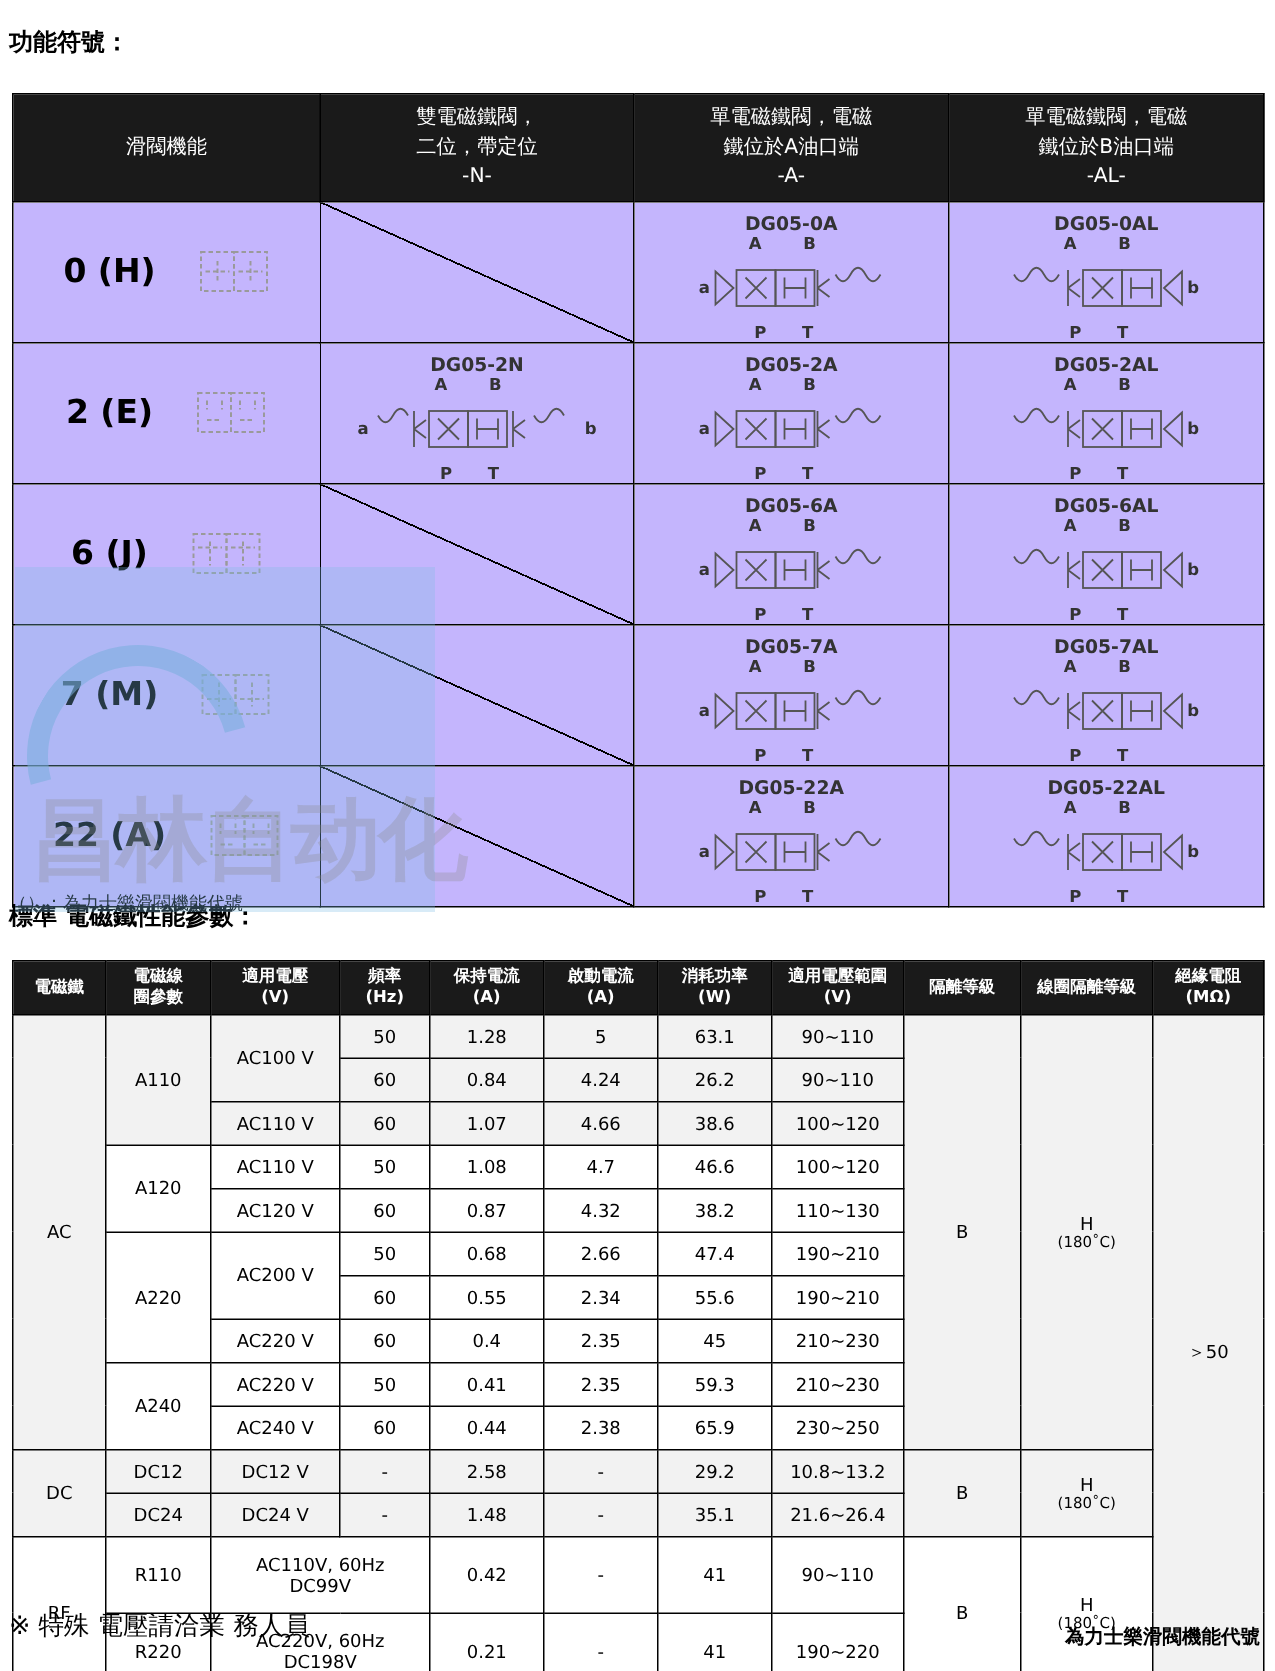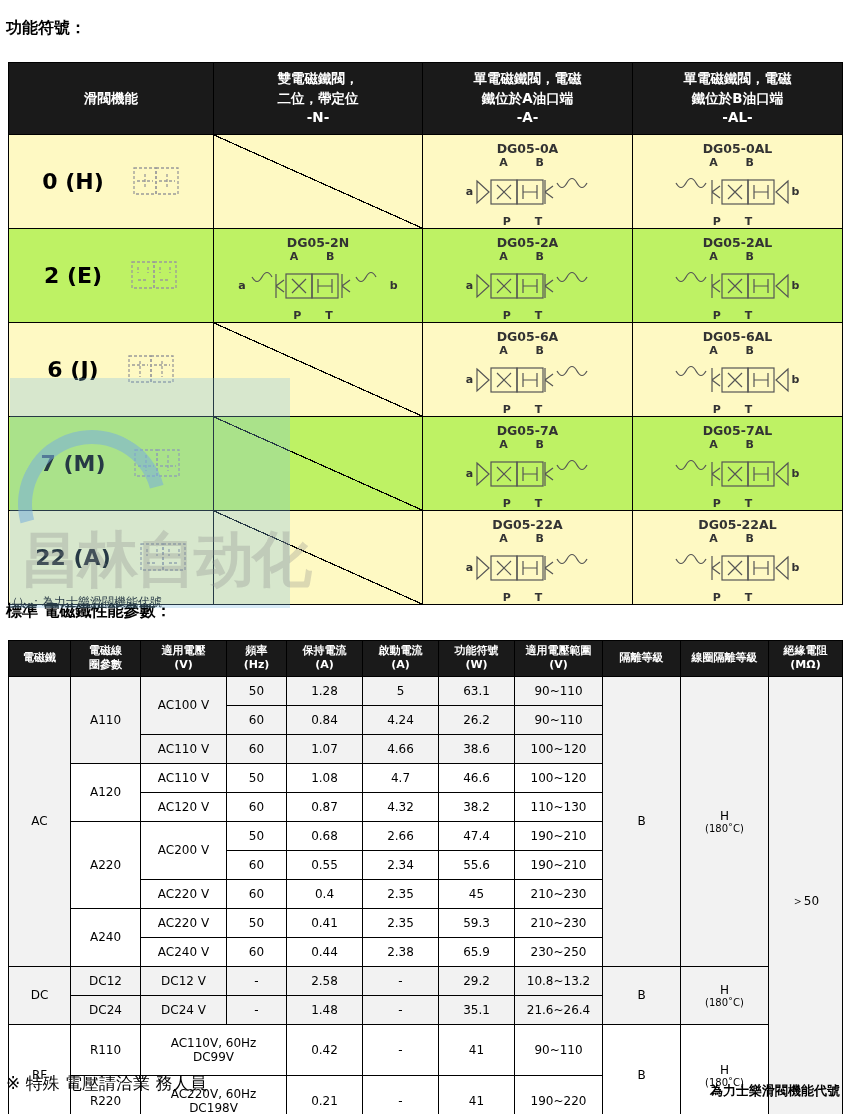--- a/index.html
+++ b/index.html
@@ -48,28 +48,28 @@
   #h-func{left:6px;top:18px;}
   #h-param{left:6px;top:601px;}
 
   
   table{border-collapse:collapse;}
   .ftable{
     position:absolute;left:8px;top:62px;width:834px;
     table-layout:fixed;
   }
   .ftable th{
-    background:#1a1a1a;color:#fff;font-size:13.5px;font-weight:bold;
+    background:#1a1a1a;color:#fff;font-size:13.5px;font-weight:normal;
     border:1px solid #000;padding:6px 4px;line-height:1.45;
   }
   .ftable td{
     border:1px solid #000;vertical-align:middle;padding:0;
-    height:72px;position:relative;background:#fef9c3;
-  }
-  .ftable tr.alt td{background:#bef264;}
+    height:72px;position:relative;background:#c4b5fd;
+  }
+  .ftable tr.alt td{background:#c4b5fd;}
   .fn-cell{width:205px;}
   .fn-inner{display:flex;align-items:center;justify-content:center;gap:28px;height:100%;}
   .fn-label{font-size:22px;font-weight:bold;}
   .dg-code{
     text-align:center;font-size:12.5px;color:#333;font-weight:bold;
     padding-top:6px;
   }
   .sym-wrap{display:flex;align-items:center;justify-content:center;height:46px;}
   .port-ab{font-size:11px;font-weight:bold;color:#333;text-align:center;letter-spacing:12px;}
   .port-pt{font-size:11px;font-weight:bold;color:#333;text-align:center;letter-spacing:10px;}
@@ -485,21 +485,21 @@
         </th>
         <th>
           <div>保持電流</div>
           <div>(A)</div>
         </th>
         <th>
           <div>啟動電流</div>
           <div>(A)</div>
         </th>
         <th>
-          <div>功能符號</div>
+          <div>消耗功率</div>
           <div>(W)</div>
         </th>
         <th>
           <div>適用電壓範圍</div>
           <div>(V)</div>
         </th>
         <th>隔離等級</th>
         <th>線圈隔離等級</th>
         <th>
           <div>絕緣電阻</div>

